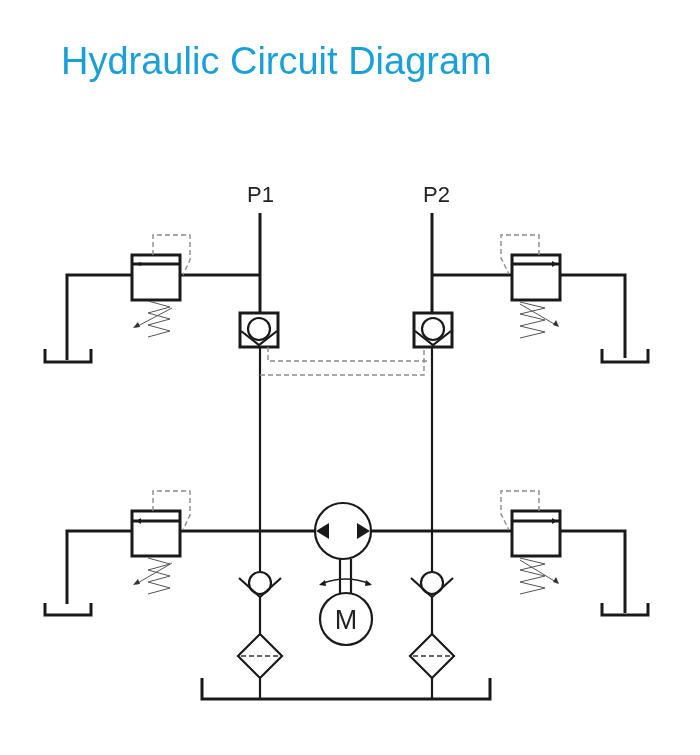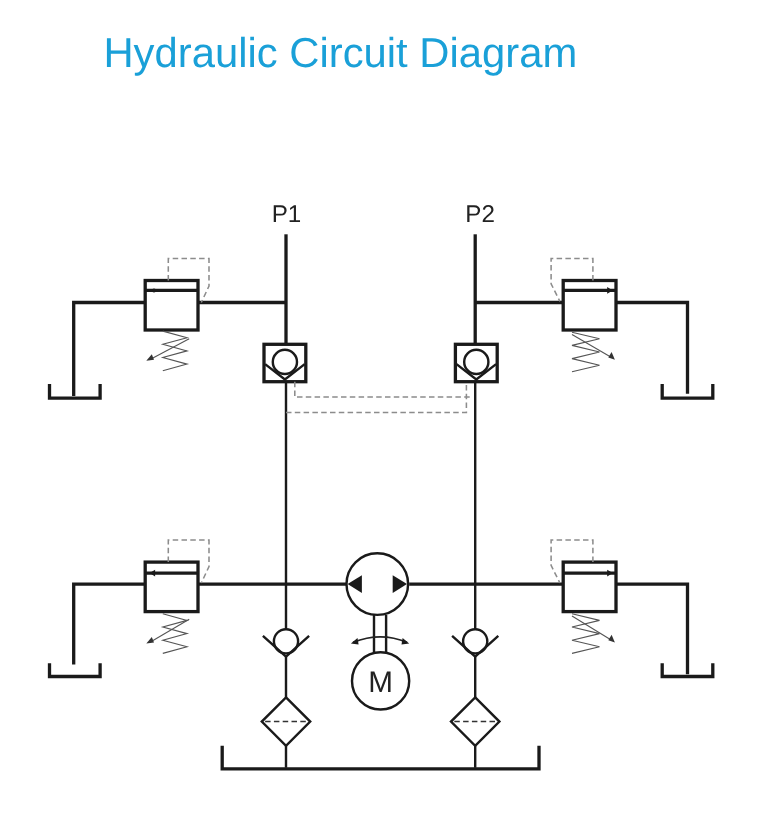--- a/index.html
+++ b/index.html
@@ -1,20 +1,20 @@
 <!DOCTYPE html>
 <html><head>
 <meta charset="utf-8">
 <style>
   html, body { margin: 0; padding: 0; background: #ffffff; }
   body { width: 700px; height: 755px; position: relative; overflow: hidden; }
   .title {
-    position: absolute; left: 61px; top: 28px;
+    position: absolute; left: 61px; top: 40px;
     font-family: "Liberation Sans", sans-serif;
-    font-size: 38px; color: #1aa0d8; letter-spacing: 0px; white-space: nowrap; margin-left: 33px;
+    font-size: 38px; color: #1aa0d8; letter-spacing: 0px; white-space: nowrap;
   }
   svg { position: absolute; left: 0; top: 0; }
   .port-label { font-family: "Liberation Sans", sans-serif; font-size: 22px; fill: #222; }
   .motor-label { font-family: "Liberation Sans", sans-serif; font-size: 27px; fill: #222; }
   .ln { stroke: #1a1a1a; stroke-width: 3; fill: none; }
   .ln2 { stroke: #1a1a1a; stroke-width: 2.2; fill: none; }
   .thin { stroke: #222; stroke-width: 1.6; fill: none; }
   .dash { stroke: #8c8c8c; stroke-width: 1.4; fill: none; stroke-dasharray: 5 3; }
   .spring { stroke: #555; stroke-width: 1; fill: none; }
 </style>

